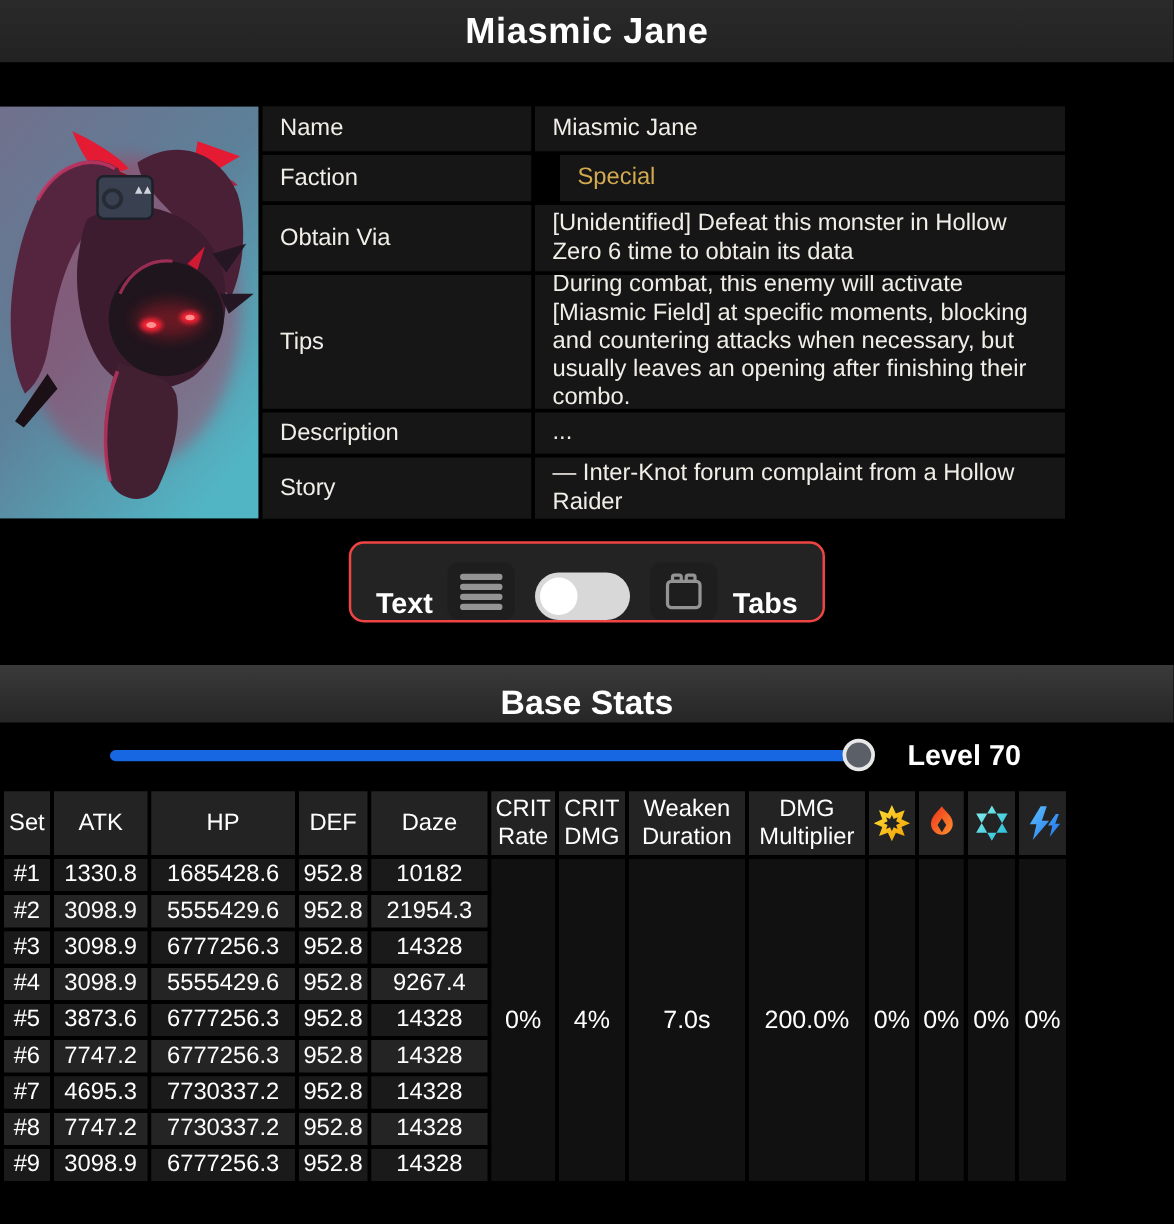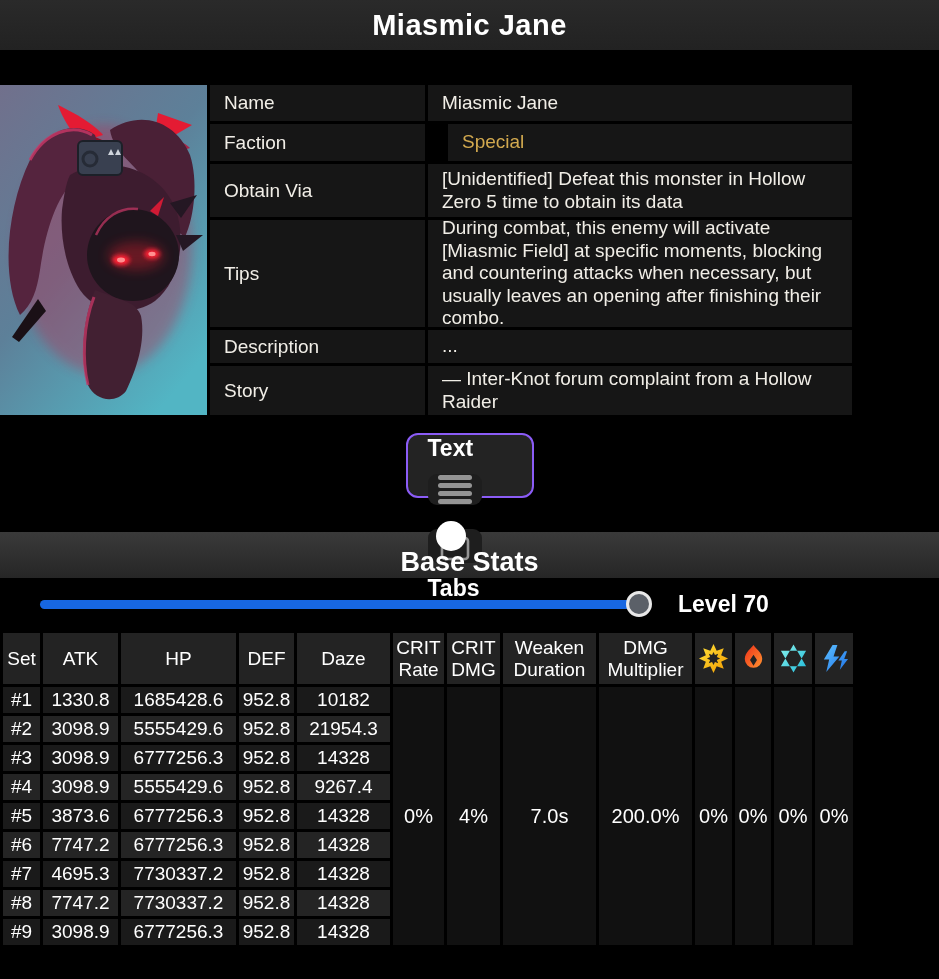--- a/index.html
+++ b/index.html
@@ -35,26 +35,25 @@
   }
   .portrait-cell { grid-row: 1 / span 6; grid-column: 1; overflow: hidden; }
   .icell { background: #161616; display: flex; align-items: center; overflow: hidden; }
   .ilabel { padding: 0 14px; font-size: 19px; color: #f1eee7; }
   .ivalue { padding: 4px 14px; font-size: 19px; line-height: 1.18; color: #f1eee7; }
   .gold { color: #d2a94f; margin-left: 20px; }
 
   
   .toggle-wrap { display: flex; justify-content: center; margin-top: 18px; height: 65px; }
   .view-toggle {
-    display: flex; align-items: flex-start; gap: 12px;
+    display: flex; align-items: flex-end; gap: 12px;
     background: #232323;
-    border: 2px solid #8b5cf6;
+    border: 2px solid #ef4444;
     border-radius: 12px;
     padding: 0 20px;
-    flex-direction: column;
   }
   .toggle-text { font-size: 23px; font-weight: bold; color: #fff; }
   .icon-box {
     width: 54px; height: 46px; background: #1e1e1e; border-radius: 9px;
     display: flex; align-items: center; justify-content: center;
   }
   .switch {
     width: 76px; height: 38px; background: #d8d8d8; border-radius: 19px;
     position: relative; cursor: pointer; margin: 0 4px;
   }
@@ -65,21 +64,21 @@
   .gap-after-toggle { height: 34px; }
 
   
   .section-bar {
     height: 46px;
     background: linear-gradient(#3a3a3a, #262626);
     display: flex; align-items: flex-end; justify-content: center;
   }
   .section-bar h2 { margin: 0; font-size: 27px; font-weight: bold; color: #fff; }
 
-  .slider-row { height: 52px; display: flex; align-items: center; padding-left: 40px; }
+  .slider-row { height: 52px; display: flex; align-items: center; padding-left: 88px; }
   .slider-track {
     position: relative; width: 600px; height: 9px;
     background: #1767e2; border-radius: 5px;
   }
   .slider-thumb {
     position: absolute; right: -12px; top: 50%; transform: translateY(-50%);
     width: 26px; height: 26px; background: #5b6068;
     border: 3px solid #e8e8e8; border-radius: 50%;
   }
   .level-label { margin-left: 38px; font-size: 23px; font-weight: bold; color: #fff; }
@@ -160,21 +159,21 @@
     </svg>
   </div>
 
   <div class="icell ilabel">Name</div>
   <div class="icell ivalue">Miasmic Jane</div>
 
   <div class="icell ilabel">Faction</div>
   <div class="icell ivalue gold">Special</div>
 
   <div class="icell ilabel">Obtain Via</div>
-  <div class="icell ivalue">[Unidentified] Defeat this monster in Hollow Zero 5 time to obtain its data</div>
+  <div class="icell ivalue">[Unidentified] Defeat this monster in Hollow Zero 6 time to obtain its data</div>
 
   <div class="icell ilabel">Tips</div>
   <div class="icell ivalue">During combat, this enemy will activate [Miasmic Field] at specific moments, blocking and countering attacks when necessary, but usually leaves an opening after finishing their combo.</div>
 
   <div class="icell ilabel">Description</div>
   <div class="icell ivalue">...</div>
 
   <div class="icell ilabel">Story</div>
   <div class="icell ivalue">— Inter-Knot forum complaint from a Hollow Raider</div>
 </div>

